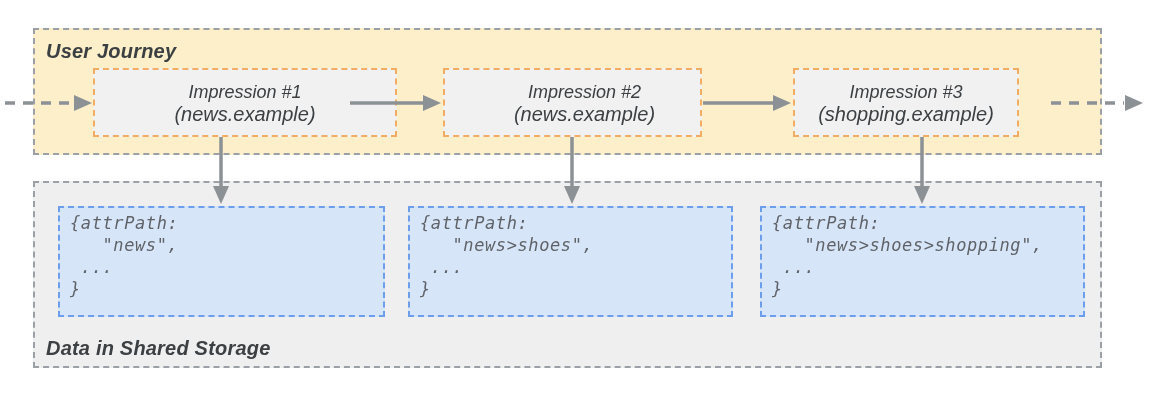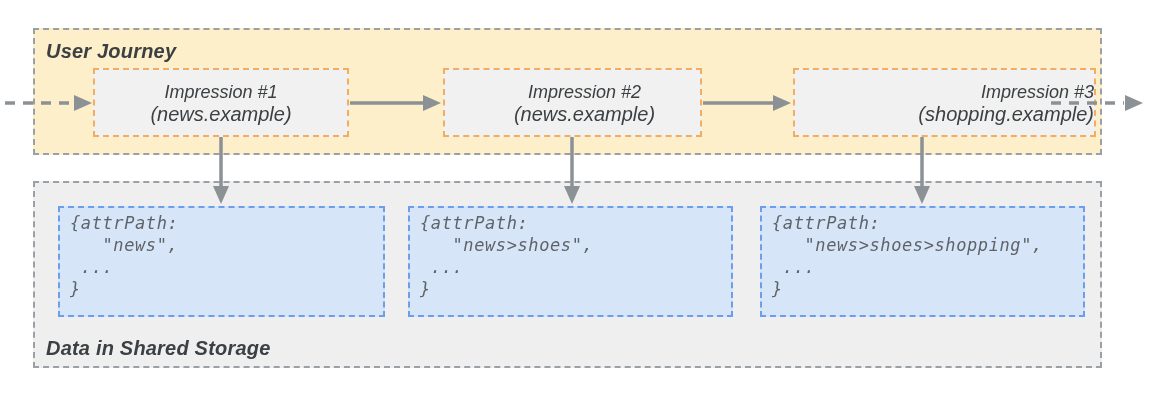--- a/index.html
+++ b/index.html
@@ -40,23 +40,23 @@
   .storage-label{left:46px;top:337px;}
   
   .impression{
     position:absolute;top:68px;height:69px;
     box-sizing:border-box;
     background:var(--impression-bg);
     border:2px dashed var(--impression-border);
     display:flex;flex-direction:column;align-items:center;justify-content:center;
     text-align:center;
   }
-  .imp-1{left:93px;width:256px;}
+  .imp-1{left:93px;width:304px;}
   .imp-2{left:443px;width:259px;padding-left:24px;}
-  .imp-3{left:793px;width:303px;align-items:flex-end;}
+  .imp-3{left:793px;width:226px;}
   .imp-title{font-size:18px;color:var(--text-dark);line-height:23px;}
   .imp-sub{font-size:20px;color:var(--text-dark);line-height:21px;}
   
   .storage-panel{
     position:absolute;left:33px;top:181px;width:1069px;height:187px;
     box-sizing:border-box;
     background:var(--storage-bg);
     border:2px dashed var(--storage-border);
   }
   .storage-entry{

